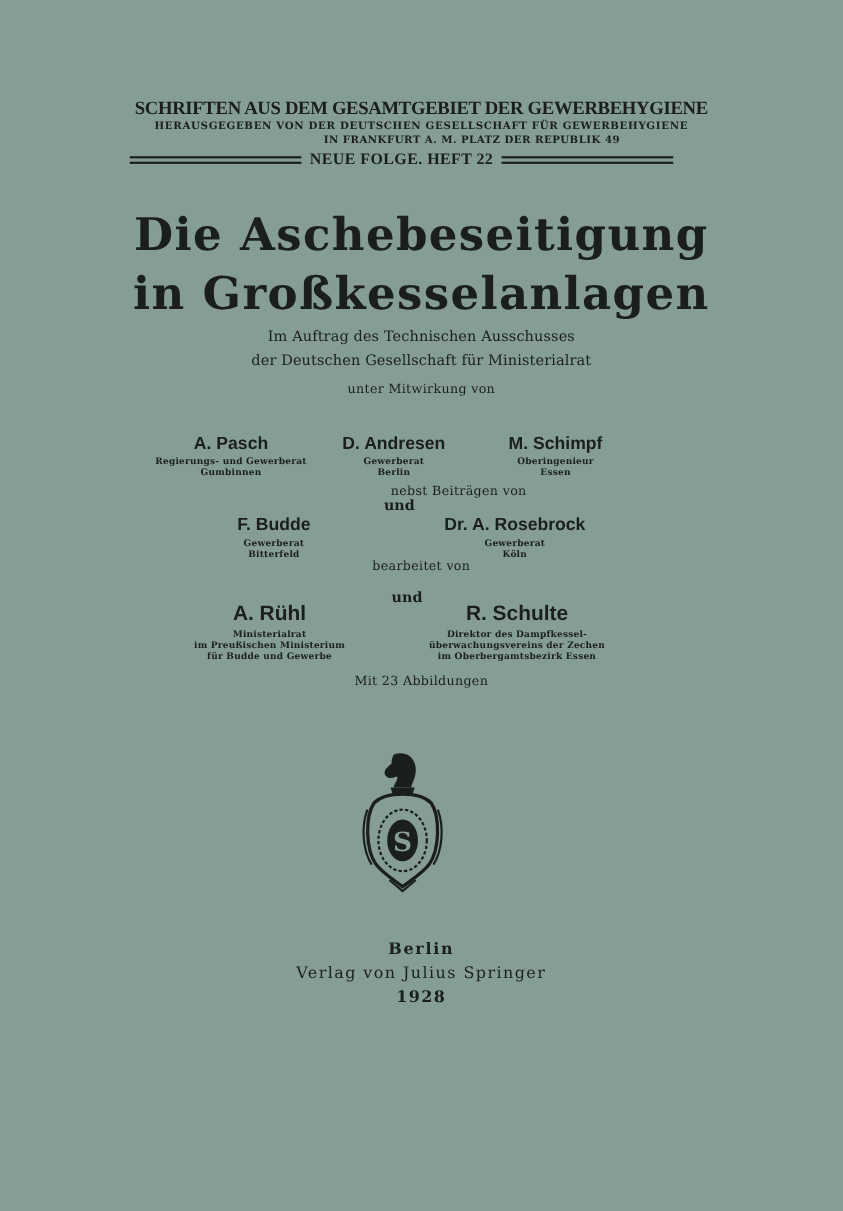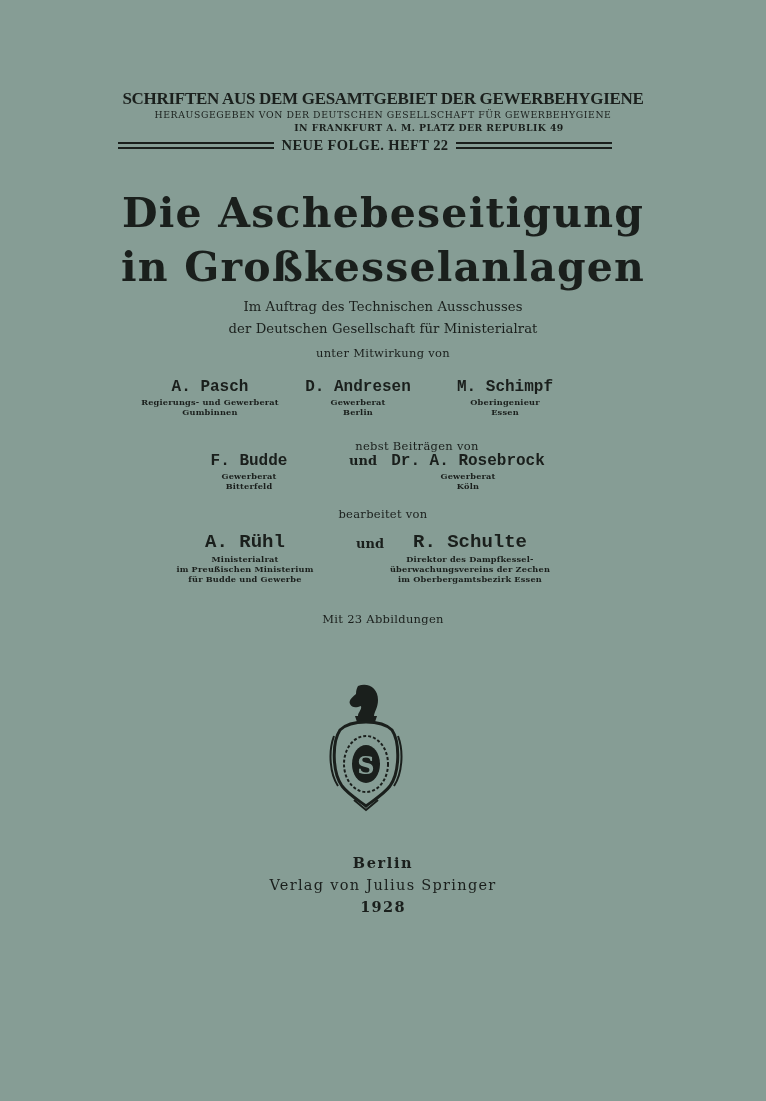--- a/index.html
+++ b/index.html
@@ -10,21 +10,21 @@
     font-family: "DejaVu Serif", "Liberation Serif", serif;
     position: relative;
     overflow: hidden;
   }
   .abs { position: absolute; left: 0; width: 766px; text-align: center; }
   .series-title {
     top: 89px; font-family: "Liberation Serif", serif; font-weight: bold;
     font-size: 17px; letter-spacing: -0.3px; white-space: nowrap;
   }
   .series-line2 {
-    top: 109px; font-family: "DejaVu Serif", serif; font-weight: normal;
+    top: 109px; font-family: "DejaVu Serif", serif; font-weight: bold;
     font-size: 9.3px; letter-spacing: 0.6px; white-space: nowrap;
   }
   .series-line3 {
     top: 122px; font-family: "DejaVu Serif", serif; font-weight: bold;
     font-size: 9.3px; letter-spacing: 0.4px; white-space: nowrap; padding-left: 46px;
   }
   .folge-row {
     position: absolute; top: 136px; left: 118px; width: 494px; height: 18px;
     display: flex; align-items: center; gap: 8px;
   }
@@ -39,22 +39,22 @@
   }
   .subtitle {
     top: 296px; font-family: "DejaVu Serif", serif; font-size: 13.2px;
     line-height: 22px; letter-spacing: 0.1px;
   }
   .label-small { font-family: "DejaVu Serif", serif; font-size: 11.5px; letter-spacing: 0.3px; }
   .person {
     position: absolute; text-align: center; transform: translateX(-50%);
   }
   .person-name {
-    font-family: Liberation Mono, monospace; font-weight: bold; font-size: 16px;
-    white-space: nowrap; line-height: 20px;
+    font-family: Liberation Sans, sans-serif; font-weight: bold; font-size: 16px;
+    white-space: nowrap; line-height: 20px; margin-top: 17px;
   }
   .person-name.big { font-size: 19px; line-height: 24px; }
   .person-desc {
     font-family: "DejaVu Serif", serif; font-weight: bold; font-size: 8.2px;
     line-height: 10px; white-space: nowrap; letter-spacing: 0.2px;
   }
   .und {
     position: absolute; font-family: "DejaVu Serif", serif; font-weight: bold;
     font-size: 13px; transform: translateX(-50%);
   }

